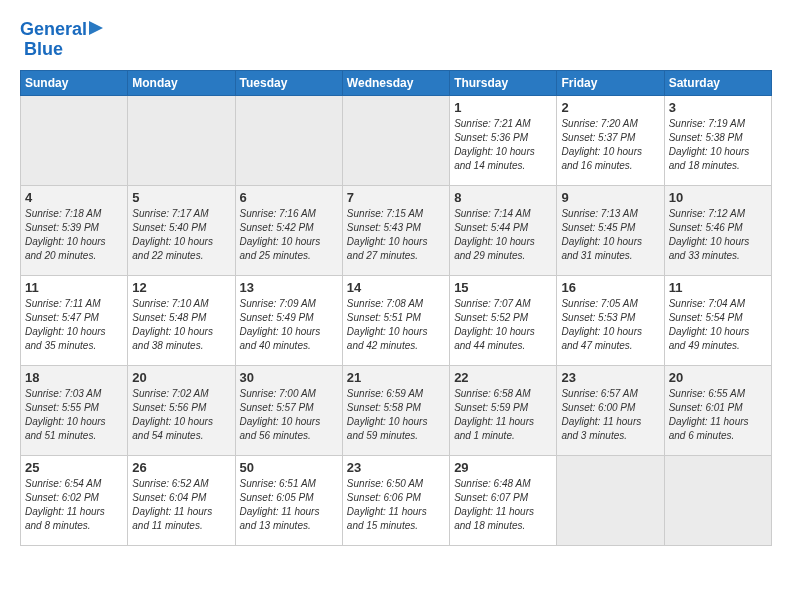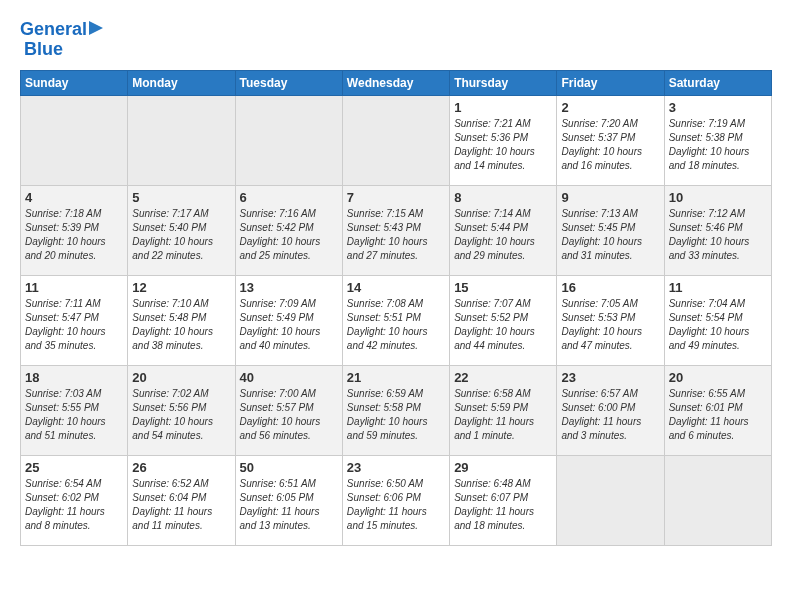--- a/index.html
+++ b/index.html
@@ -197,21 +197,21 @@
       <tr>
         <td>
           <span class="day-num">18</span>
           <div class="day-detail">Sunrise: 7:03 AM<br>Sunset: 5:55 PM<br>Daylight: 10 hours and 51 minutes.</div>
         </td>
         <td>
           <span class="day-num">20</span>
           <div class="day-detail">Sunrise: 7:02 AM<br>Sunset: 5:56 PM<br>Daylight: 10 hours and 54 minutes.</div>
         </td>
         <td>
-          <span class="day-num">40</span>
+          <span class="day-num">30</span>
           <div class="day-detail">Sunrise: 7:00 AM<br>Sunset: 5:57 PM<br>Daylight: 10 hours and 56 minutes.</div>
         </td>
         <td>
           <span class="day-num">21</span>
           <div class="day-detail">Sunrise: 6:59 AM<br>Sunset: 5:58 PM<br>Daylight: 10 hours and 59 minutes.</div>
         </td>
         <td>
           <span class="day-num">22</span>
           <div class="day-detail">Sunrise: 6:58 AM<br>Sunset: 5:59 PM<br>Daylight: 11 hours and 1 minute.</div>
         </td>

